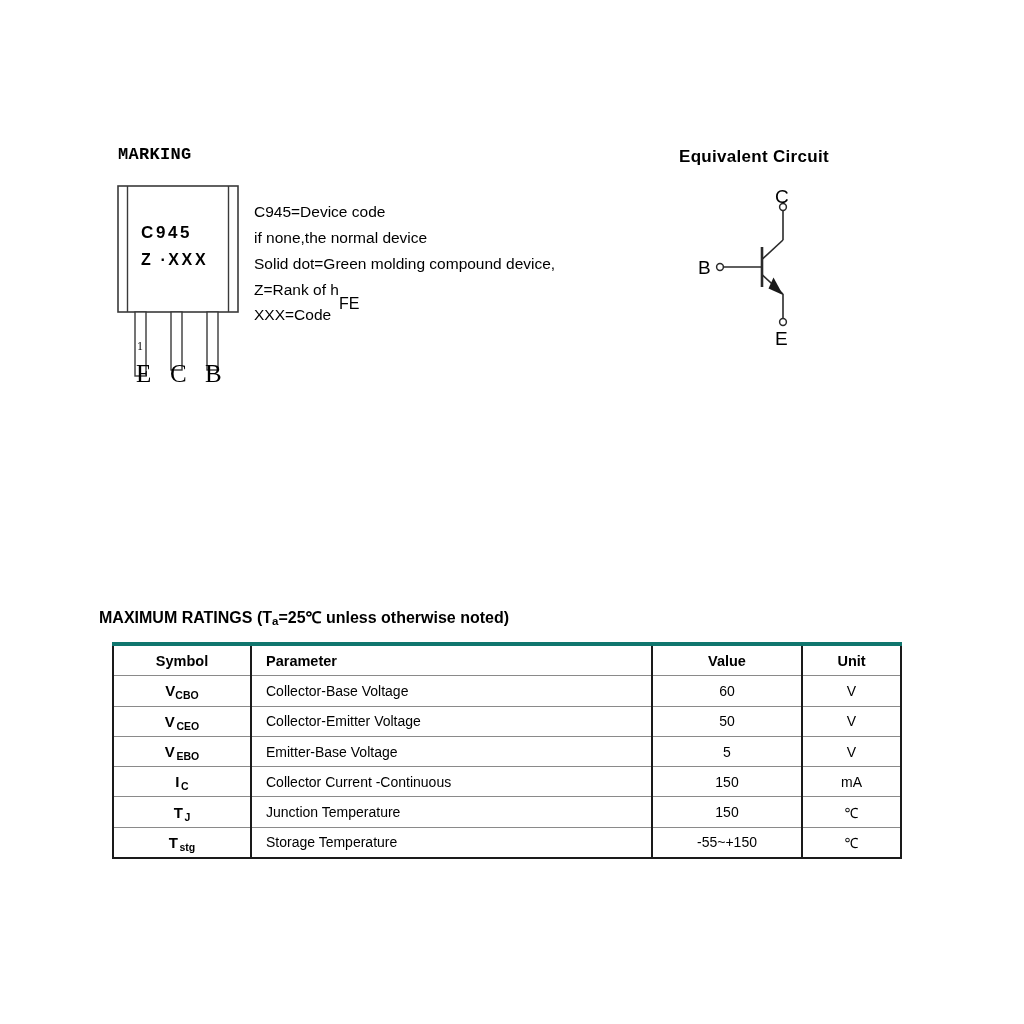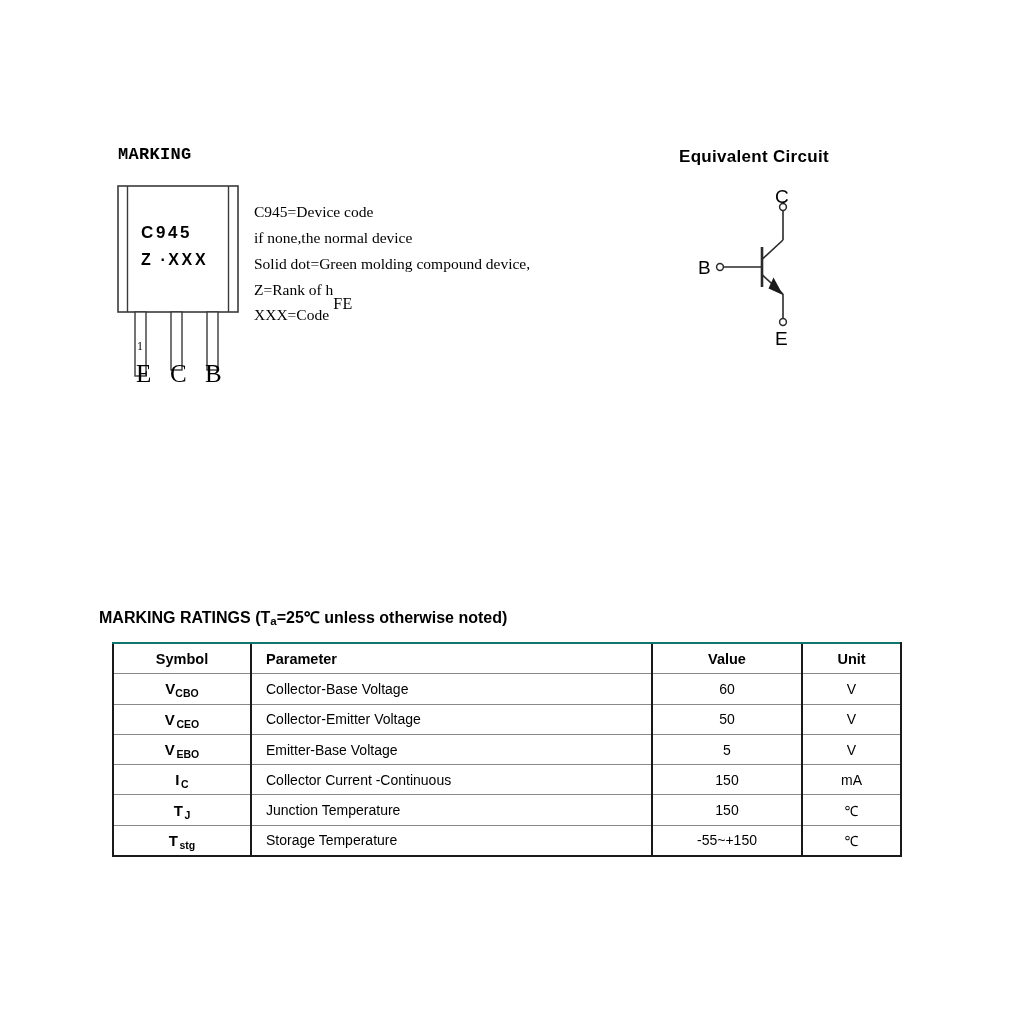--- a/index.html
+++ b/index.html
@@ -51,21 +51,21 @@
     font-weight: bold;
     letter-spacing: 2.6px;
   }
 
   
   #marking-legend {
     left: 254px; top: 199px;
     font-size: 15.5px;
     line-height: 26px;
   }
-  #marking-legend .legend-line { white-space: nowrap; font-family: Liberation Serif, serif; }
+  #marking-legend .legend-line { white-space: nowrap; }
   #marking-legend .tight { line-height: 25px; }
   .sub-sc {
     font-size: 16px;
     vertical-align: baseline;
     position: relative;
     top: 14px;
     letter-spacing: 0.2px;
   }
 
   
@@ -112,21 +112,21 @@
     border-bottom: 1px solid #8a8a8a;
     font-weight: normal;
   }
   #ratings-table .col-border-l { border-left: 2px solid #1a1a1a; }
   #ratings-table .col-border-r { border-right: 2px solid #1a1a1a; }
 
   #ratings-table thead th {
     font-weight: bold;
     font-size: 14.5px;
   }
-  #ratings-table thead tr th { border-top: 2px solid #0f766e; }
+  #ratings-table thead tr th { border-top: 4px solid #0f766e; }
   #ratings-table tbody tr:last-child td { border-bottom: 2px solid #1a1a1a; margin-top: 42px; }
 
   .cell-center { text-align: center; }
   .cell-left   { text-align: left; padding-left: 14px !important; }
   .sym-cell    { text-align: center; font-size: 15px; }
   .sym-cell .sym-main { font-weight: bold; }
   .sym-cell .sym-sub {
     font-size: 10.5px;
     vertical-align: baseline;
     position: relative;
@@ -189,21 +189,21 @@
 
   <circle cx="93" cy="22" r="3.4" fill="#ffffff" stroke="#2a2a2a" stroke-width="1.5"></circle>
   <circle cx="93" cy="137" r="3.4" fill="#ffffff" stroke="#2a2a2a" stroke-width="1.5"></circle>
   <circle cx="30" cy="82" r="3.4" fill="#ffffff" stroke="#2a2a2a" stroke-width="1.5"></circle>
 </svg>
 
 <div class="abs term-label" style="left:775px; top:186px;">C</div>
 <div class="abs term-label" style="left:698px; top:257px;">B</div>
 <div class="abs term-label" style="left:775px; top:328px;">E</div>
 
-<div class="abs" id="ratings-title"><span>MARKING RATINGS (T</span><span class="sub">a</span><span>=25℃ unless otherwise noted)</span></div>
+<div class="abs" id="ratings-title"><span>MAXIMUM RATINGS (T</span><span class="sub">a</span><span>=25℃ unless otherwise noted)</span></div>
 
 <table class="abs" id="ratings-table">
   <colgroup>
     <col class="c-sym">
       <col class="c-par">
       <col class="c-val">
       <col class="c-unit">
   </colgroup>
   <thead>
     <tr>

